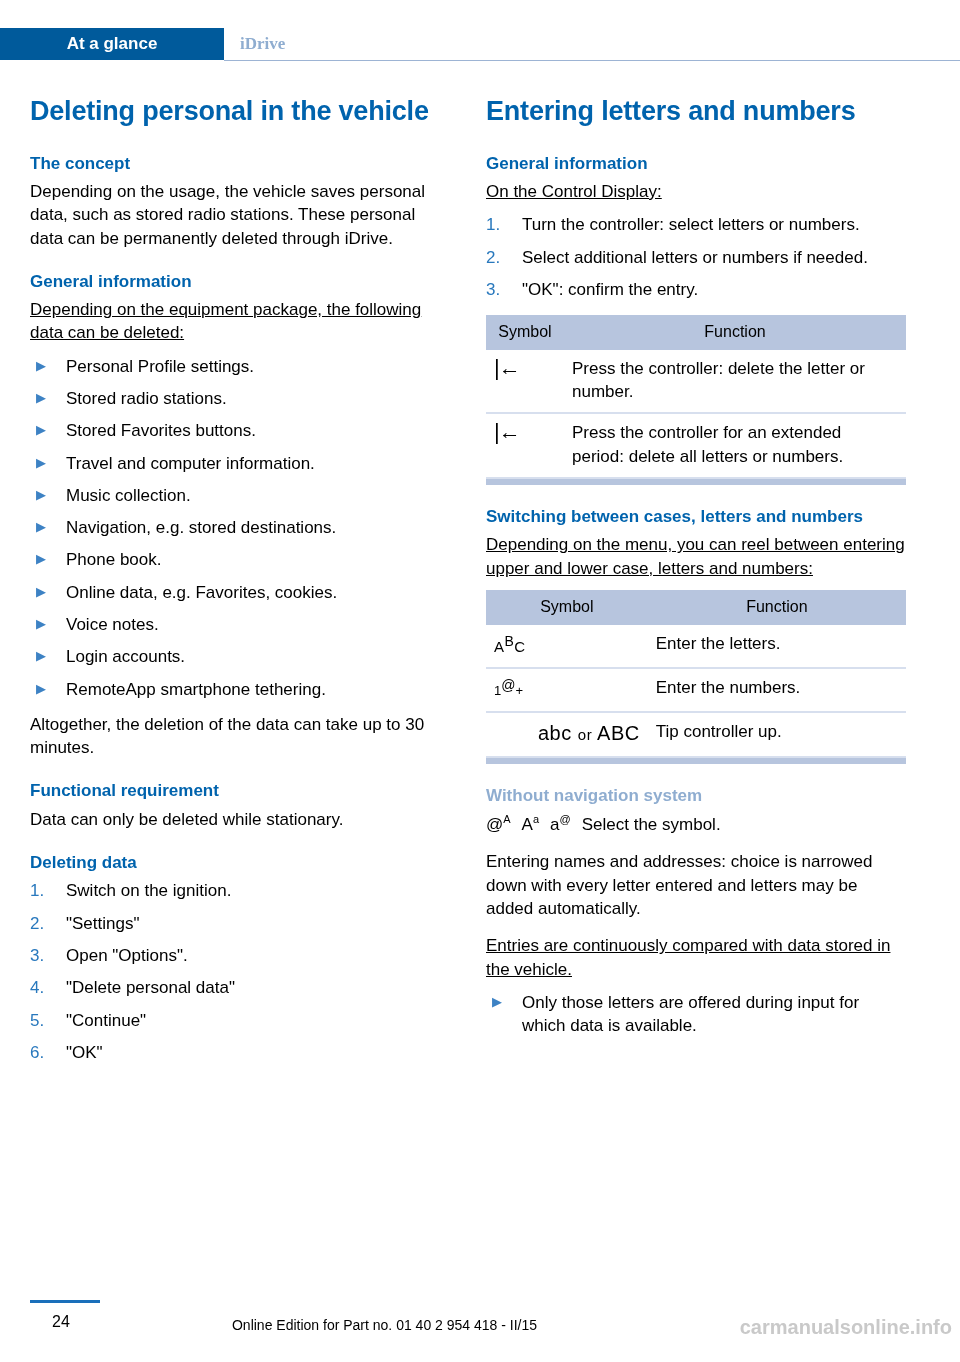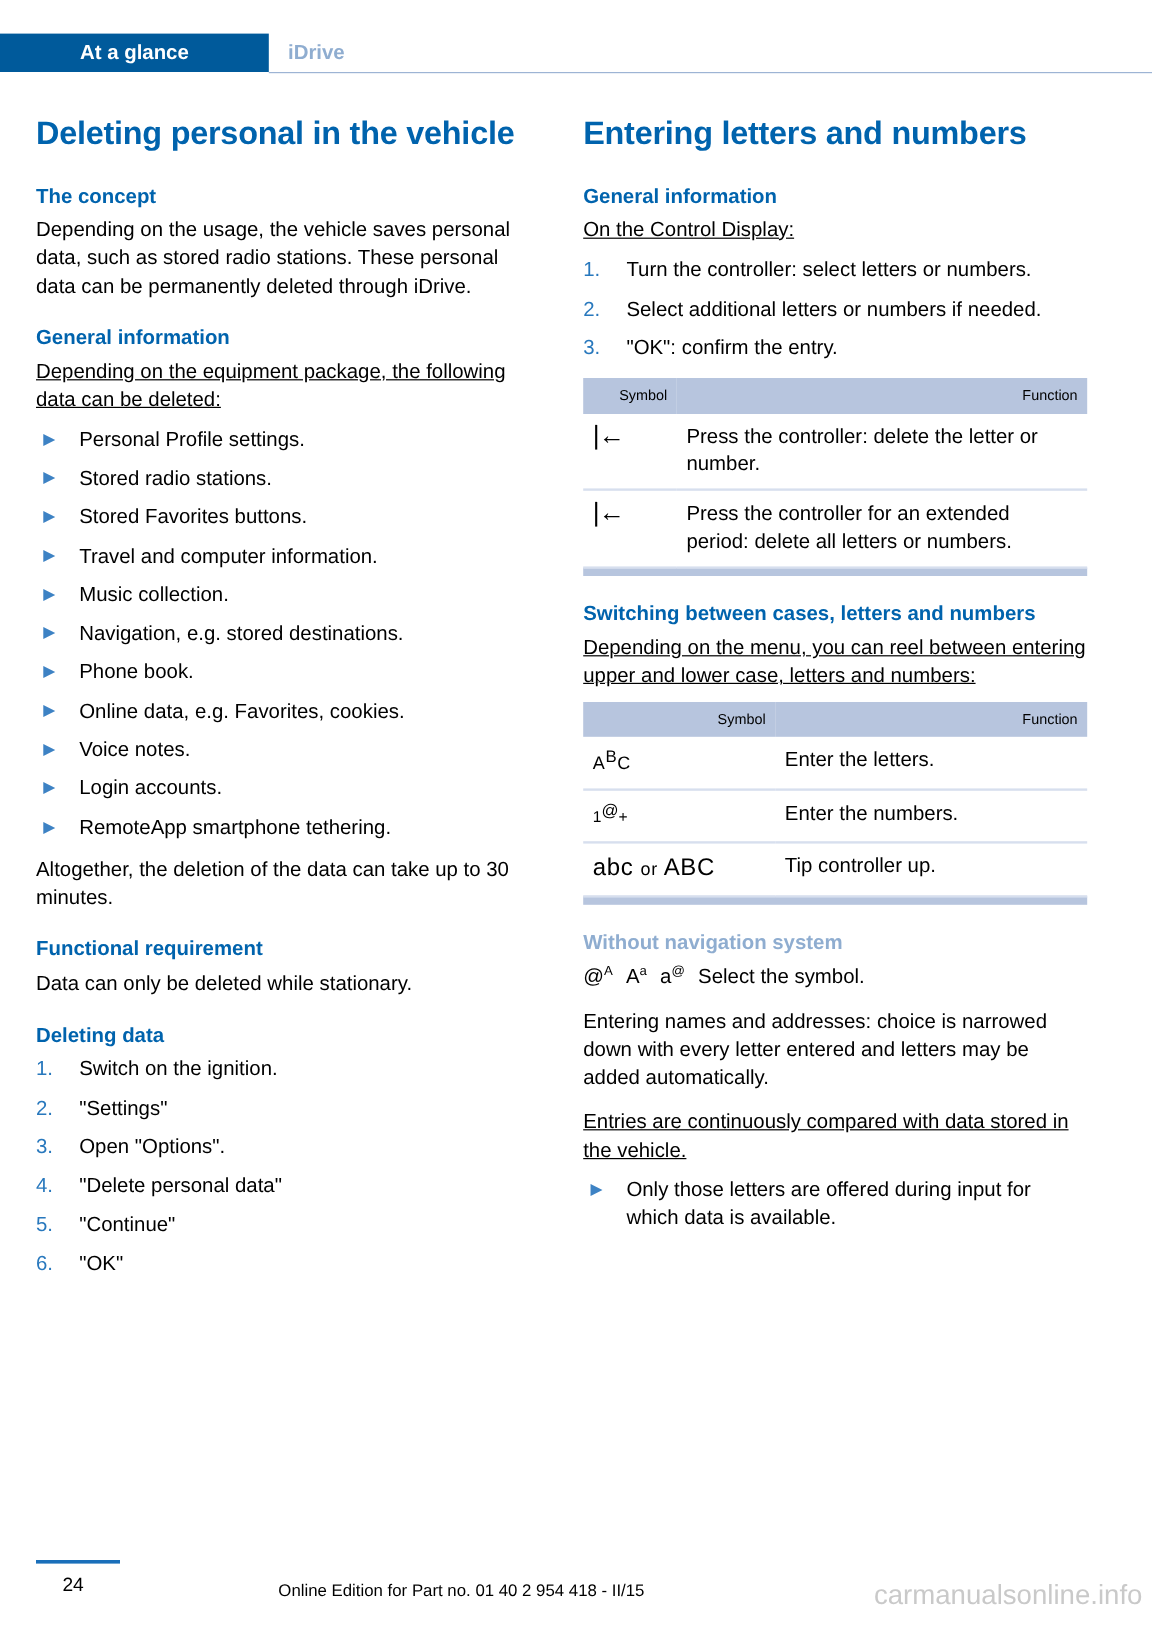--- a/index.html
+++ b/index.html
@@ -34,20 +34,21 @@
     padding: 0 2px;
     min-width: 224px;
   }
   .header-tab-inactive {
     color: #8fadd0;
     font-weight: bold;
     font-size: 17px;
     display: flex;
     align-items: center;
     padding: 0 14px 0 16px;
+    font-family: Liberation Serif, serif;
   }
   .header-rule {
     position: absolute;
     top: 60px; left: 224px;
     width: 736px; height: 1px;
     background: #9db4d4;
   }
 
   
   .page {
@@ -133,23 +134,23 @@
   }
 
   
   table.symtab {
     width: 100%;
     border-collapse: collapse;
     margin: 10px 0 4px 0;
   }
   table.symtab thead th {
     background: #b7c5de;
-    font-size: 12px;
+    font-size: 16px;
     font-weight: normal;
-    text-align: right;
+    text-align: center;
     padding: 7px 8px 7px 8px;
     line-height: 1.3;
     margin-top: 19px;
   }
   table.symtab tbody td {
     font-size: 17px;
     line-height: 1.37;
     padding: 7px 8px 9px 8px;
     vertical-align: top;
     border-bottom: 2px solid #d7dfee;
@@ -170,21 +171,21 @@
     display: inline-block;
     letter-spacing: -1px;
   }
   .sym-abc {
     font-size: 15px;
     letter-spacing: 0.5px;
   }
   .sym-abc sup { font-size: 14px; }
   .sym-num { font-size: 13px; }
   .sym-num sup { font-size: 14px; }
-  .sym-case { font-size: 20px; letter-spacing: 0.5px; }
+  .sym-case { font-size: 20px; letter-spacing: 0.5px; margin-left: 44px; }
   .sym-case .orw { font-size: 15px; }
 
   .inline-syms {
     font-size: 17px;
     line-height: 1.37;
     margin: 0 0 14px 0;
   }
   .inline-syms .gl {
     display: inline-block;
     margin-right: 11px;
@@ -209,23 +210,24 @@
     position: absolute;
     left: 0; top: 1317px;
     width: 769px;
     text-align: center;
     font-size: 14px;
     color: #000;
   }
   .watermark {
     position: absolute;
     right: 8px; top: 1316px;
-    font-size: 23px;
+    font-size: 20px;
     color: #c9c9c9;
     letter-spacing: 0px;
+    font-weight: bold;
   }
 </style>
 </head>
 <body>
 
 <div class="header">
   <div class="header-tab-active">
     <span>At a glance</span>
   </div>
   <div class="header-tab-inactive">

